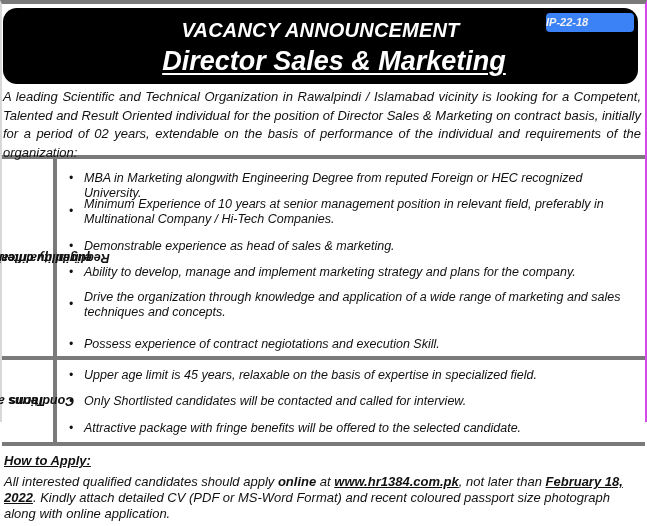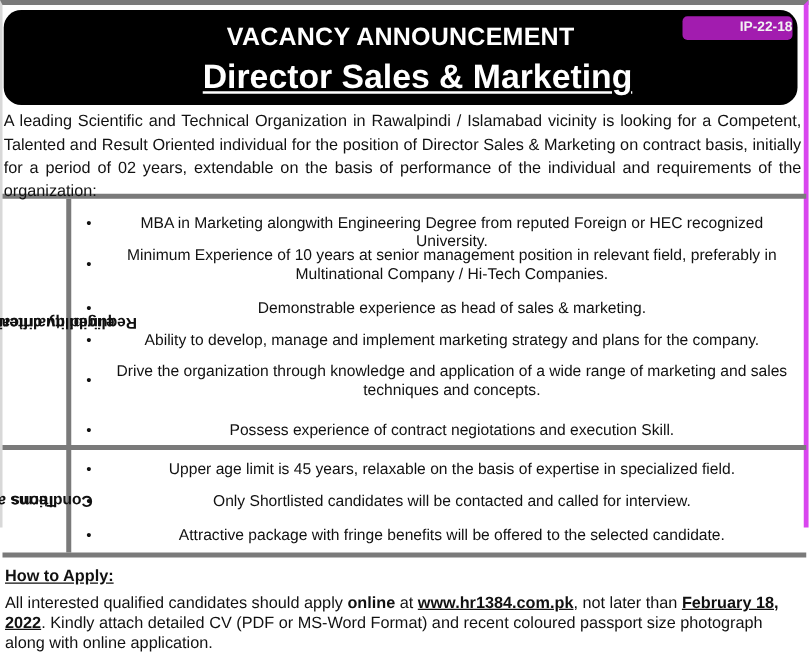--- a/index.html
+++ b/index.html
@@ -2,22 +2,23 @@
 <html><head>
   <meta charset="utf-8">
   <style>
     * { box-sizing: border-box; margin: 0; padding: 0; }
     html, body { width: 647px; height: 526px; background: #ffffff; overflow: hidden; }
     body { font-family: "Liberation Sans", sans-serif; color: #111; position: relative; }
 
     .page {
       position: absolute; left: 0; top: 0; width: 647px; height: 422px;
       border-top: 4px solid #7a7a7a;
-      border-right: 4px solid #d946ef;
+      border-right: 2px solid #d946ef;
       border-left: 2px solid #d8d8d8;
+      font-style: italic;
     }
     .top-section {
       position: absolute; left: 0; top: 0; width: 643px; height: 155px;
       border-bottom: 4px solid #7a7a7a;
     }
     .banner {
       position: absolute; left: 1px; top: 4px; width: 635px; height: 76px;
       background: #000; border-radius: 14px;
       color: #fff; text-align: center;
     }
@@ -25,22 +26,22 @@
       position: absolute; left: 0; right: 0; top: 11px;
       font-size: 20px; font-weight: bold; letter-spacing: 0.2px;
     }
     .banner-title {
       position: absolute; left: 0; right: 0; top: 38px;
       font-size: 27px; font-weight: bold; text-decoration: underline;
       text-decoration-thickness: 2px; text-underline-offset: 3px; margin-left: 27px;
     }
     .ref-badge {
       position: absolute; right: 4px; top: 5px; width: 88px; height: 19px;
-      background: #a21caf; color: #f2f2f2; border-radius: 4px;
-      font-size: 11px; font-weight: bold; text-align: right; line-height: 19px;
+      background: #3b82f6; color: #f2f2f2; border-radius: 4px;
+      font-size: 11px; font-weight: bold; text-align: left; line-height: 19px;
     }
     .intro {
       position: absolute; left: 1px; top: 84px; width: 638px;
       font-size: 13px; line-height: 18.5px; text-align: justify;
     }
 
     .section {
       position: absolute; left: 0; width: 643px;
       border-bottom: 4px solid #7a7a7a;
     }
@@ -51,21 +52,20 @@
       border-right: 4px solid #7a7a7a;
       display: flex; align-items: center; justify-content: center;
     }
     .sec-label span {
       display: block; transform: rotate(-90deg); white-space: nowrap;
       font-size: 12.5px; font-weight: bold; text-align: center; line-height: 14px;
     }
     .bullets {
       position: absolute; left: 59px; right: 0; top: 0; bottom: 0;
       list-style: none;
-      text-align: center;
     }
     .bullets li {
       position: absolute; left: 0; right: 6px;
       font-size: 12.5px; line-height: 15px;
       padding-left: 23px;
     }
     .bullets li::before {
       content: "\2022"; position: absolute; left: 8px; top: 0;
       font-size: 12px;
     }

